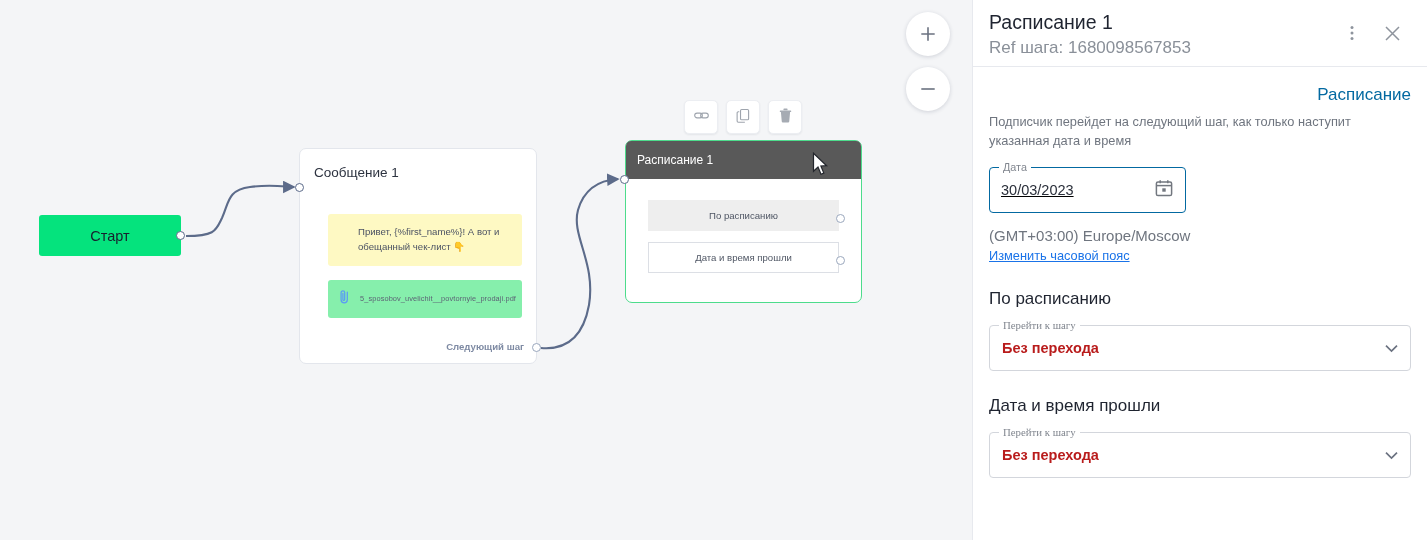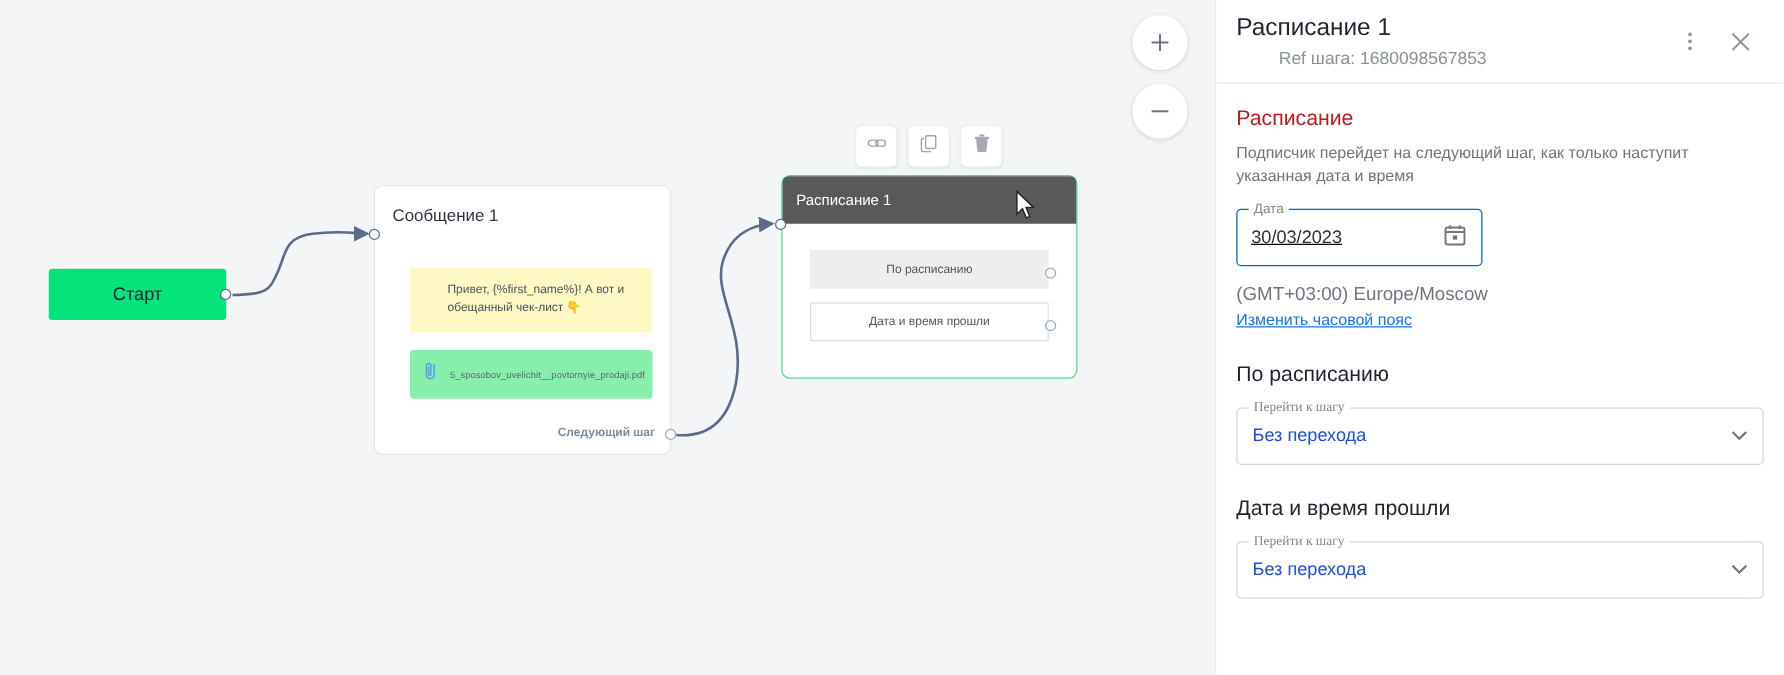--- a/index.html
+++ b/index.html
@@ -144,32 +144,32 @@
     box-sizing: border-box;
   }
   #panel-head {
     height: 67px;
     border-bottom: 1px solid #e7e9ee;
     position: relative;
     padding: 11px 16px 0 16px;
     box-sizing: border-box;
   }
   #panel-head .title { font-size: 19.5px; color: #1f2430; }
-  #panel-head .sub { font-size: 14px; color: #8a9099; margin-top: 4px; margin-left: 34px; }
+  #panel-head .sub { font-size: 17px; color: #8a9099; margin-top: 4px; }
   .head-ico {
     position: absolute; top: 20px;
     width: 26px; height: 26px;
     display: flex; align-items: center; justify-content: center;
     color: #8e949d;
   }
   #kebab { right: 62px; }
   #closebtn { right: 22px; }
 
   #panel-body { padding: 18px 16px 0 16px; }
-  .sec-h { font-size: 17px; color: #b91c1c; }
+  .sec-h { font-size: 17px; color: #0369a1; text-align: right; }
   .desc { font-size: 12.8px; color: #6f757f; line-height: 1.45; margin-top: 8px; max-width: 370px; }
 
   .field-row { display: flex; gap: 13px; margin-top: 17px; }
   .field {
     position: relative;
     border: 1px solid #0369a1;
     border-radius: 4px;
     height: 46px;
     box-sizing: border-box;
     display: flex; align-items: center;
@@ -198,21 +198,21 @@
     height: 46px;
     box-sizing: border-box;
     display: flex; align-items: center; justify-content: space-between;
     padding: 0 12px;
   }
   .select .flabel {
     position: absolute; top: -7px; left: 9px;
     background: #ffffff; padding: 0 4px;
     font-size: 10.8px; color: #81868f; font-family: Liberation Serif, serif;
   }
-  .select .sval { font-size: 14.5px; color: #1d4ed8; }
+  .select .sval { font-size: 14.5px; color: #b91c1c; font-weight: bold; }
   .caret { color: #6b7280; }
 </style>
 </head>
 <body>
 
 <div id="app">
 
   <div id="canvas">
 
     <svg id="edges">

